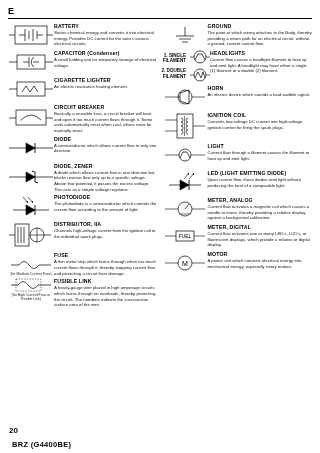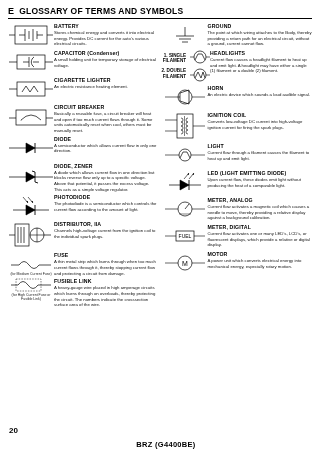--- a/index.html
+++ b/index.html
@@ -82,21 +82,21 @@
     left: 9px;
     bottom: 18px;
     font-size: 8px;
     font-weight: bold;
   }
   .footer-center {
     position: absolute;
     left: 0;
     right: 0;
     bottom: 4px;
-    text-align: center;
+    text-align: left;
     font-size: 7.5px;
     font-weight: bold;
     letter-spacing: 0.3px;
     padding-left: 12px;
   }
   svg { display: block; }
   .fuse-note {
     font-size: 3.5px;
     line-height: 1.25;
     width: 46px;
@@ -112,21 +112,20 @@
     width: 46px;
   }
 </style>
 </head>
 <body>
 
 <div class="page">
 
   <div class="page-header">
     <span class="sect-letter">E</span>
-    <span class="sect-title">GLOSSARY OF TERMS AND SYMBOLS</span>
   </div>
   <div class="rule"></div>
 
   <div class="grid">
 
     <div class="col">
 
       <div class="entry">
         <div class="sym">
           <svg width="44" height="26" viewBox="0 0 44 26">

